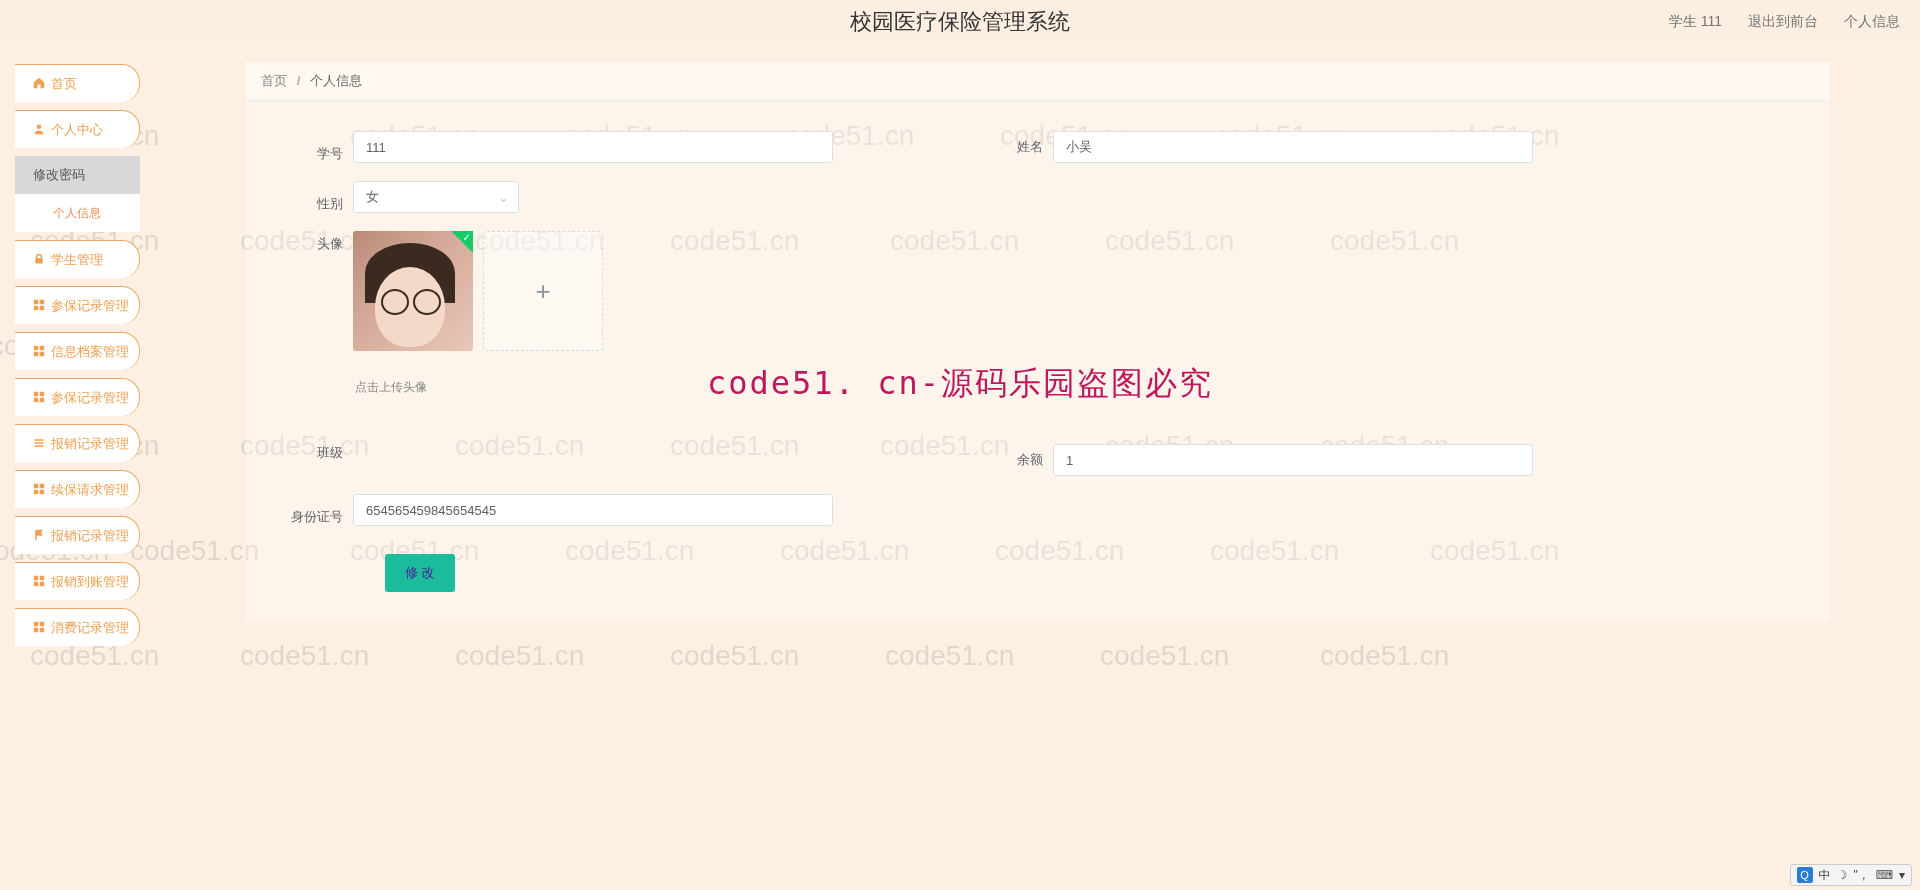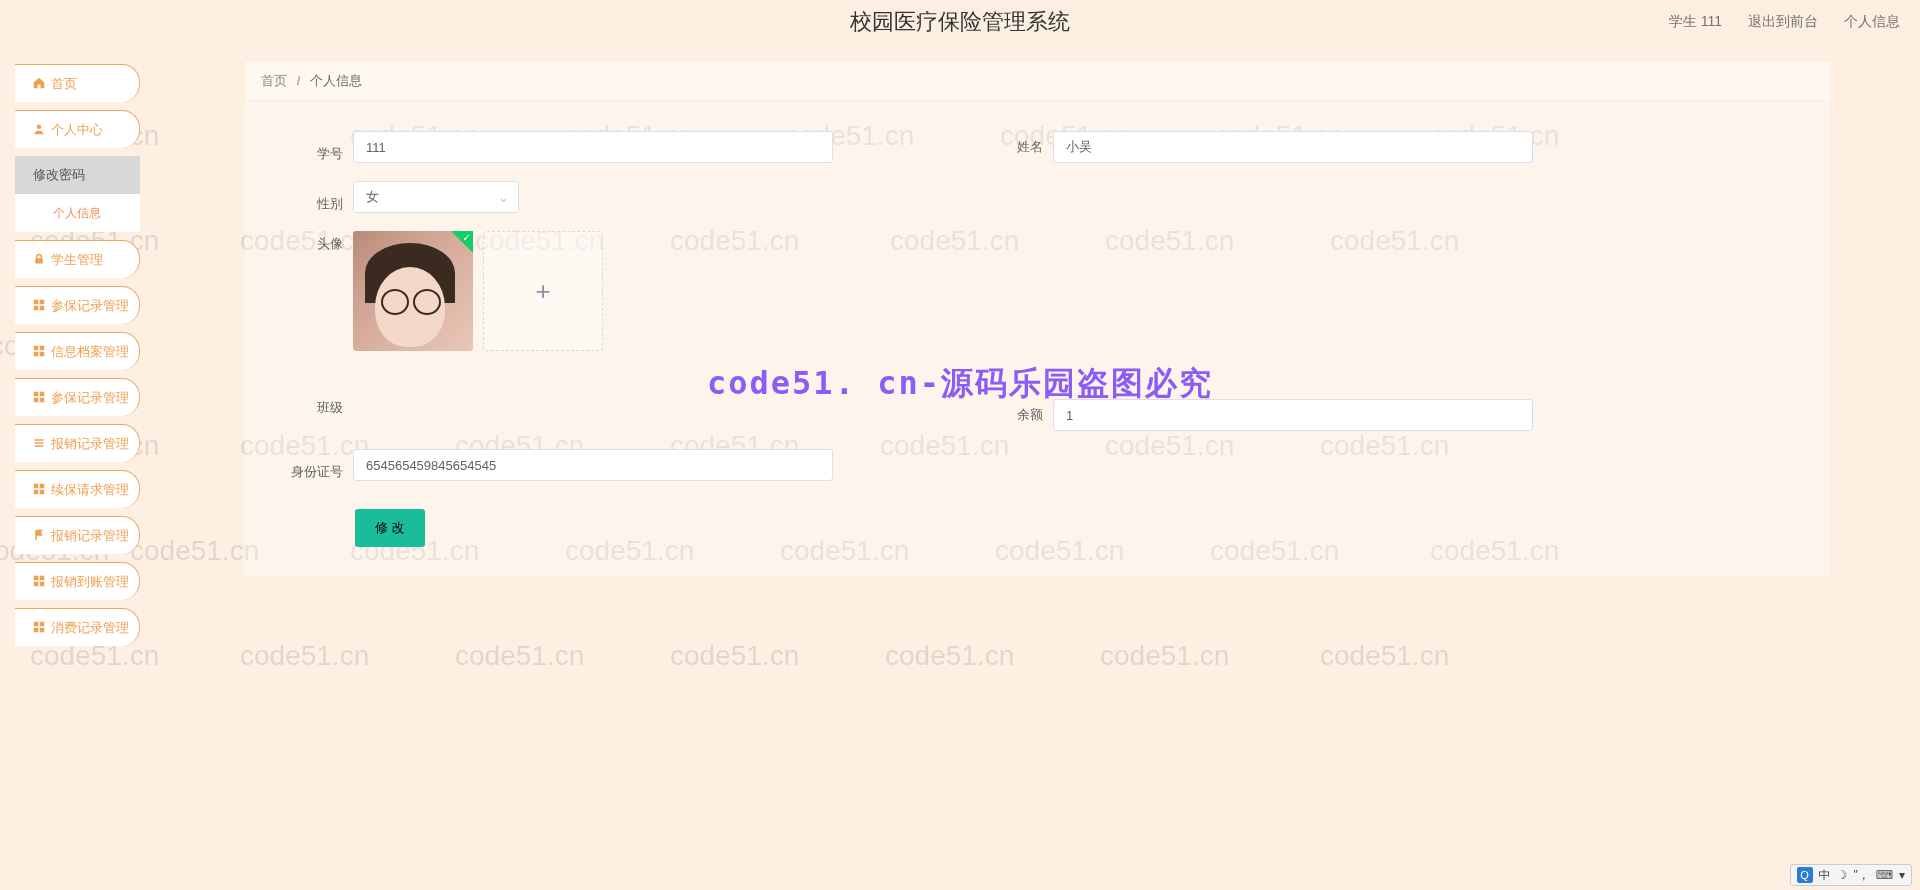--- a/index.html
+++ b/index.html
@@ -1,18 +1,18 @@
 <!DOCTYPE html>
 <html><head>
 <meta charset="utf-8">
 <style>
 * { box-sizing: border-box; margin: 0; padding: 0; }
 body { font-family: "Microsoft YaHei", Arial, sans-serif; font-size: 13px; color: #333; background: #fdf0e3; position: relative; overflow-x: hidden; }
 .watermark { position: absolute; color: rgba(100,100,100,0.18); font-size: 28px; font-weight: 400; pointer-events: none; z-index: 0; white-space: nowrap; }
-.center-watermark { position: absolute; color: #8b5cf6; font-size: 32px; font-weight: 700; z-index: 50; pointer-events: none; white-space: nowrap; left: 50%; transform: translateX(-50%); top: 362px; font-family: "SimHei", monospace; letter-spacing: 2px; }
+.center-watermark { position: absolute; color: #be185d; font-size: 32px; font-weight: 400; z-index: 50; pointer-events: none; white-space: nowrap; left: 50%; transform: translateX(-50%); top: 362px; font-family: "SimHei", monospace; letter-spacing: 2px; }
 .topbar { height: 44px; background: #fcefe1; display: flex; align-items: center; padding: 2px 20px; position: relative; z-index: 2; }
 .title { position: absolute; left: 50%; transform: translateX(-50%); font-size: 22px; font-family: "SimSun", serif; color: #333; }
 .top-right { margin-left: auto; display: flex; gap: 26px; color: #737373; font-size: 14px; }
 .top-right span { cursor: pointer; }
 .layout { display: flex; min-height: calc(100vh - 44px); position: relative; z-index: 1; }
 .sidebar { width: 155px; flex-shrink: 0; padding: 12px 0; background: transparent; }
 .menu-item { background: #fff; margin: 8px 15px; height: 38px; line-height: 38px; padding-left: 18px; color: #f0a050; font-size: 13px; border-radius: 0 18px 18px 0; border-top: 1px solid #eea860; border-right: 1px solid #eea860; position: relative; cursor: pointer; }
 .menu-item.sub { background: #d8d8d8; color: #555; border: none; border-radius: 0; margin: 0 15px; }
 .menu-item.active { background: #fff; color: #f0905a; border: none; border-radius: 0; margin: 0 15px; box-shadow: none; font-size: 12px; padding-left: 38px; }
 .menu-icon { display: inline-block; width: 12px; height: 12px; margin-right: 6px; vertical-align: -1px; }
@@ -34,21 +34,21 @@
 .avatar-row { display: flex; align-items: flex-start; }
 .avatar-img { width: 120px; height: 120px; background: linear-gradient(135deg,#b88a7a 0%,#d4a898 40%,#e8c8b8 100%); border-radius: 3px; position: relative; overflow: hidden; }
 .avatar-face { position: absolute; width: 70px; height: 80px; background: #f5d9c8; border-radius: 50% 50% 45% 45%; bottom: 4px; left: 22px; }
 .avatar-hair { position: absolute; width: 90px; height: 60px; background: #3a2a1f; border-radius: 50% 50% 0 0; top: 12px; left: 12px; }
 .avatar-glasses { position: absolute; width: 60px; height: 22px; border: none; bottom: 40px; left: 28px; display:flex; gap: 4px;}
 .avatar-glasses::before, .avatar-glasses::after { content:""; width: 26px; height: 22px; border: 2px solid #3a2a1f; border-radius: 50%; }
 .avatar-check { position: absolute; top: 0; right: 0; width: 22px; height: 22px; background: #13ce66; color: #fff; display: flex; align-items: center; justify-content: center; font-size: 12px; clip-path: polygon(100% 0, 0 0, 100% 100%);}
 .avatar-check span{ position:absolute; top:1px; right:2px; font-size:10px;}
 .upload-box { width: 120px; height: 120px; border: 1px dashed #d9d9d9; border-radius: 4px; display: flex; align-items: center; justify-content: center; color: #8c939d; font-size: 26px; margin-left: 10px; cursor: pointer; background: rgba(255,255,255,0.4); }
 .upload-tip { color: #888; font-size: 12px; margin-top: 28px; margin-left: 70px; }
-.btn-submit { background: #1abc9c; color: #000000; border: none; padding: 10px 20px; border-radius: 3px; font-size: 13px; cursor: pointer; margin-left: 70px; margin-top: 10px; }
+.btn-submit { background: #1abc9c; color: #4c1d95; border: none; padding: 10px 20px; border-radius: 3px; font-size: 13px; cursor: pointer; margin-left: 100px; margin-top: 10px; }
 .ime-bar { position: fixed; bottom: 4px; right: 8px; height: 22px; background: #f4f4f4; border: 1px solid #ccc; border-radius: 3px; display: flex; align-items: center; padding: 0 6px; gap: 6px; font-size: 12px; color: #444; z-index: 100; }
 .ime-bar .blue { background: #2b7cd3; color: #fff; width: 16px; height: 16px; border-radius: 2px; text-align: center; line-height: 16px; font-size: 11px;}
 </style>
 </head>
 <body>
 
 <div class="watermark" style="top:12px;left:30px">code51.cn</div>
 <div class="watermark" style="top:120px;left:30px">code51.cn</div>
 <div class="watermark" style="top:120px;left:350px">code51.cn</div>
 <div class="watermark" style="top:120px;left:565px">code51.cn</div>
@@ -197,20 +197,21 @@
             <div class="avatar-glasses"></div>
           </div>
           <div class="avatar-check">
               <span>✓</span>
             </div>
         </div>
         <div class="upload-box">
           <span>+</span>
         </div>
       </div>
+      <div class="upload-tip">点击上传头像</div>
 
       <div class="form-row" style="margin-top:30px">
       </div>
 
       <div class="form-row">
         <div class="form-col left">
           <div class="label">班级</div>
         </div>
         <div class="form-col right">
           <div class="label">余额</div>

